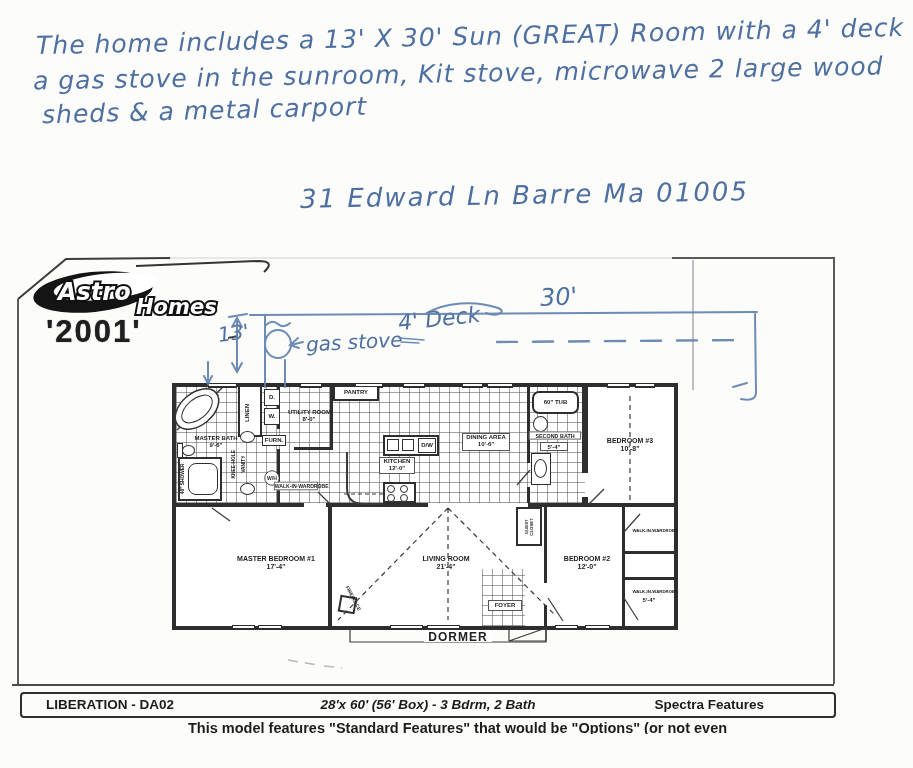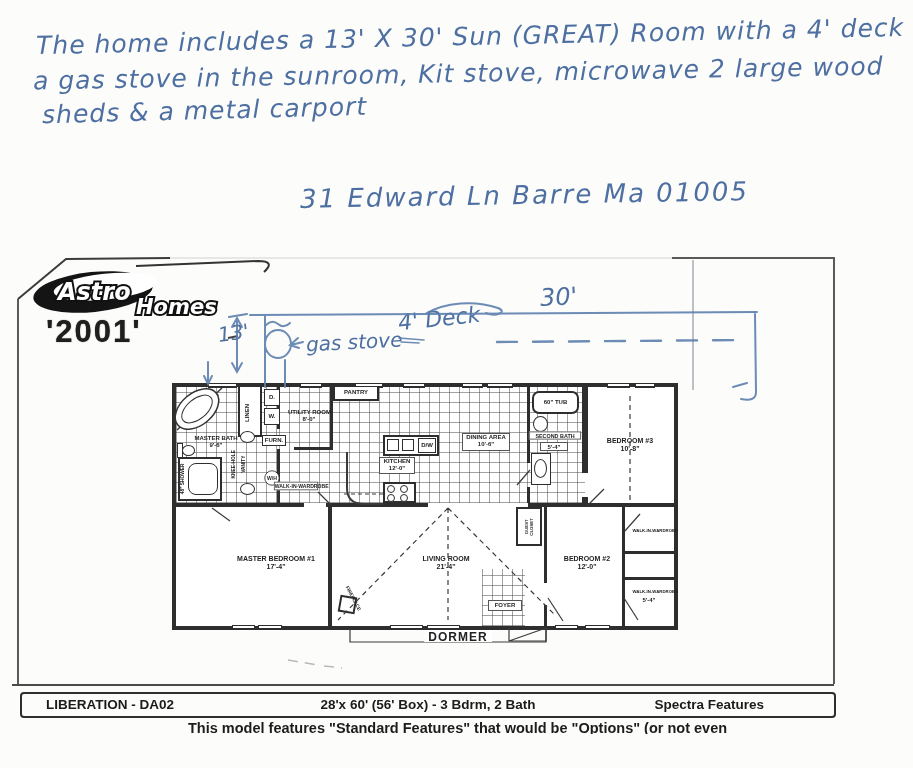--- a/index.html
+++ b/index.html
@@ -243,16 +243,16 @@
   <g transform="rotate(-40 197 409)">
     <ellipse cx="197" cy="409" rx="25" ry="16" fill="#fff" stroke="#333" stroke-width="1.5"></ellipse>
     <ellipse cx="197" cy="409" rx="18" ry="10" fill="none" stroke="#333" stroke-width="1"></ellipse>
   </g>
 </svg>
 
 <div class="dormer-lbl">DORMER</div>
 
 <div class="footer-box">
   <span style="left:24px;">LIBERATION - DA02</span>
-  <span style="left:0;width:100%;text-align:center;">28'x 60' (56' Box) - 3 Bdrm, 2 Bath</span>
+  <span style="left:0;width:100%;text-align:center;font-style:italic;">28'x 60' (56' Box) - 3 Bdrm, 2 Bath</span>
   <span style="right:70px;">Spectra Features</span>
 </div>
 <div class="caption">This model features "Standard Features" that would be "Options" (or not even</div>
 
 </body></html>

